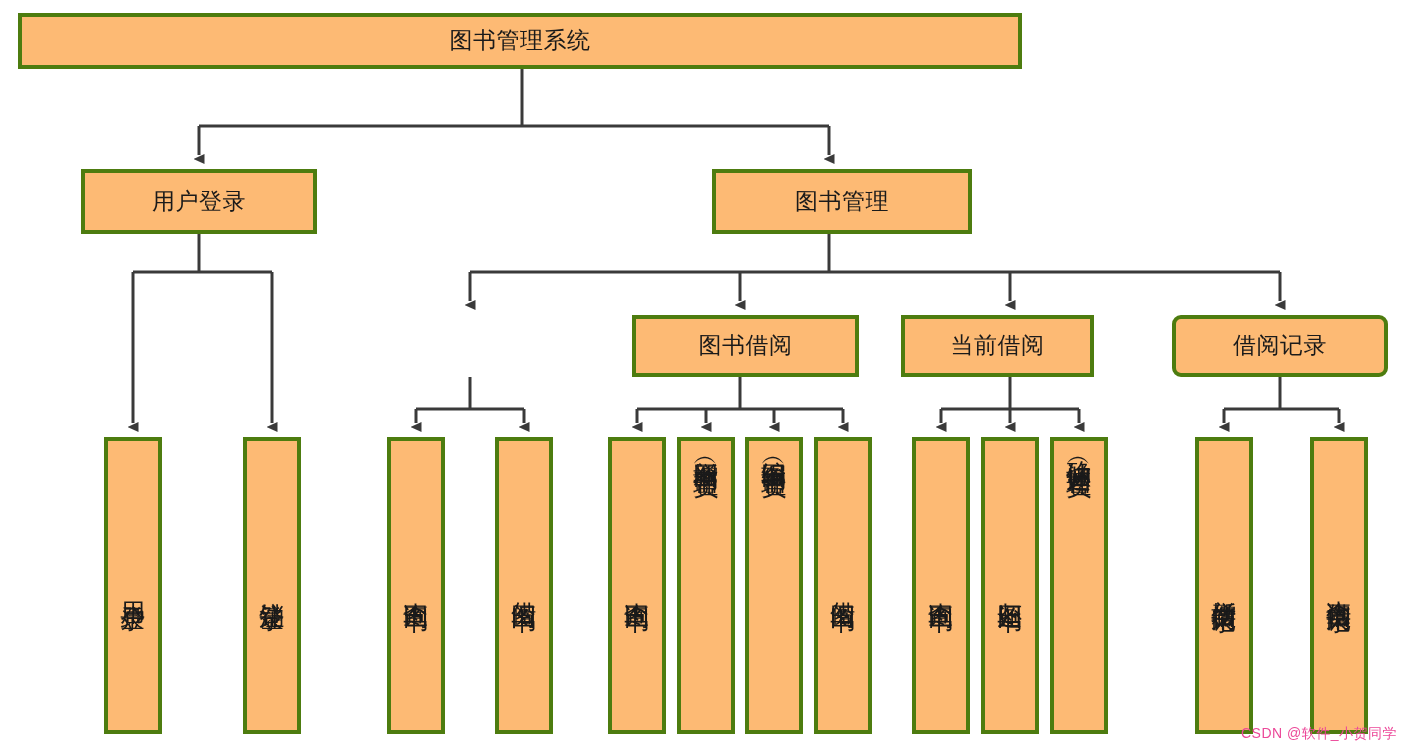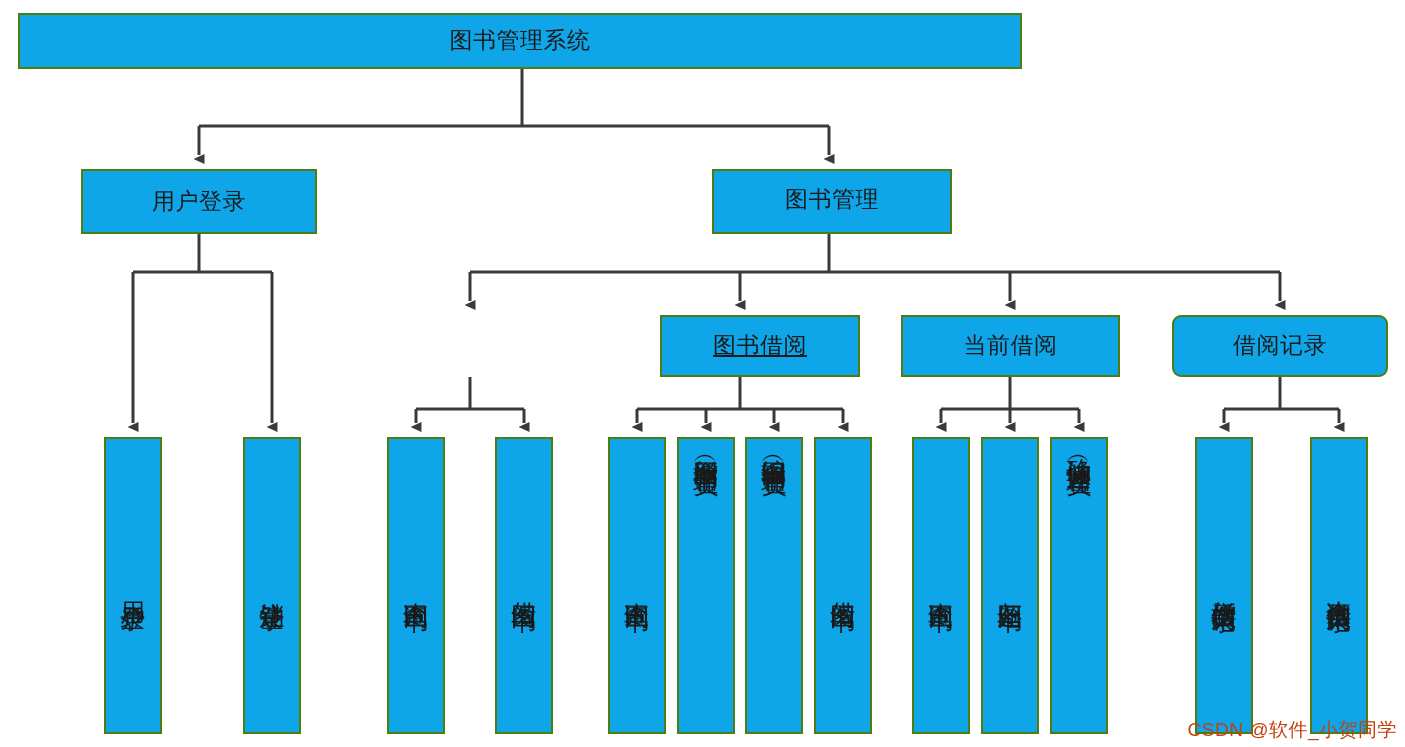--- a/index.html
+++ b/index.html
@@ -21,22 +21,22 @@
     position: absolute;
     left: 0;
     top: 0;
     width: 1405px;
     height: 747px;
     pointer-events: none;
   }
   .node {
     position: absolute;
     box-sizing: border-box;
-    background: #0ea5e9;
-    border: 2px solid #4d7c0f;
+    background: #fdba74;
+    border: 4px solid #4d7c0f;
     display: flex;
     align-items: center;
     justify-content: center;
     color: #1a1a1a;
   }
   .node-label {
     display: block;
     text-align: center;
     line-height: 1.18;
     white-space: pre;
@@ -63,22 +63,22 @@
     letter-spacing: 2px;
     white-space: nowrap;
   }
   .node.vert.centered {
     align-items: center;
   }
   .watermark {
     position: absolute;
     right: 8px;
     bottom: 4px;
-    font-size: 19px;
-    color: #c2410c;
+    font-size: 14px;
+    color: #ec4899;
     letter-spacing: 0.5px;
     white-space: nowrap;
   }
 </style>
 </head>
 <body>
 
 <div id="diagram-root">
 
   <svg class="edges" viewBox="0 0 1405 747" xmlns="http://www.w3.org/2000/svg">
@@ -131,28 +131,28 @@
     </g>
   </svg>
 
   <div class="node horiz root" style="left:18px; top:13px; width:1004px; height:56px;">
     <span class="node-label">图书管理系统</span>
   </div>
 
   <div class="node horiz" style="left:81px; top:169px; width:236px; height:65px;">
     <span class="node-label">用户登录</span>
   </div>
-  <div class="node horiz" style="left:712px; top:169px; width:240px; height:65px;font-family:Liberation Mono, monospace;">
+  <div class="node horiz" style="left:712px; top:169px; width:260px; height:65px;">
     <span class="node-label">图书管理</span>
   </div>
 
-  <div class="node horiz" style="left:660px; top:315px; width:200px; height:62px;text-decoration:underline;">
+  <div class="node horiz" style="left:632px; top:315px; width:227px; height:62px;">
     <span class="node-label">图书借阅</span>
   </div>
-  <div class="node horiz" style="left:901px; top:315px; width:219px; height:62px;">
+  <div class="node horiz" style="left:901px; top:315px; width:193px; height:62px;">
     <span class="node-label">当前借阅</span>
   </div>
   <div class="node horiz" style="left:1172px; top:315px; width:216px; height:62px;border-radius:9px;">
     <span class="node-label">借阅记录</span>
   </div>
 
   <div class="node vert centered" style="left:104px; top:437px; width:58px; height:297px;">
     <span class="node-label">用户登录</span>
   </div>
   <div class="node vert centered" style="left:243px; top:437px; width:58px; height:297px;">

